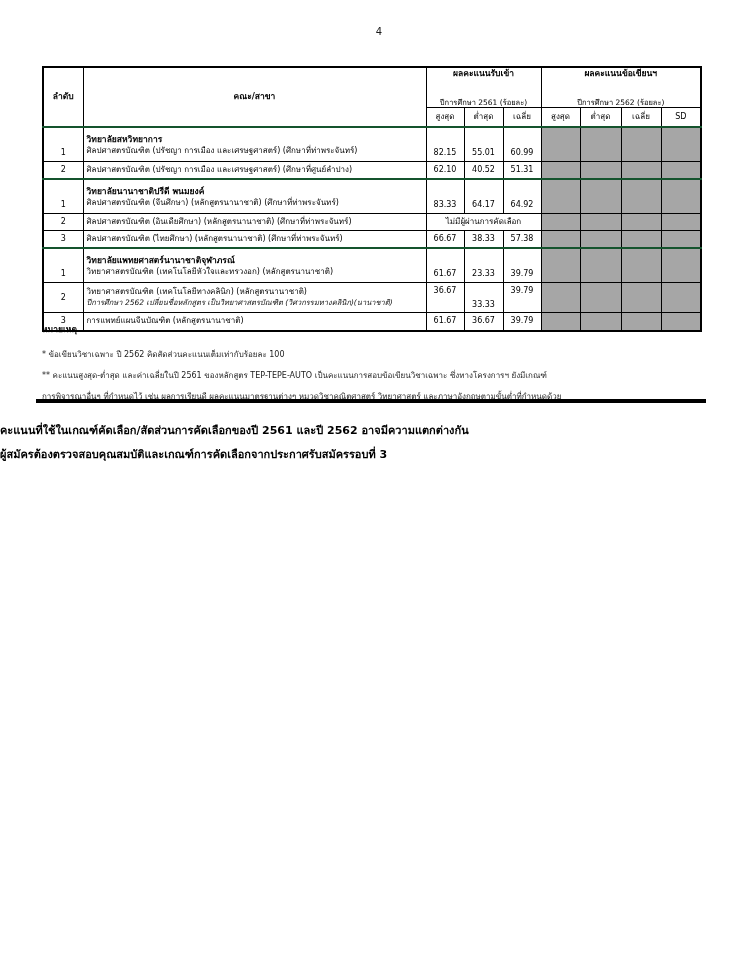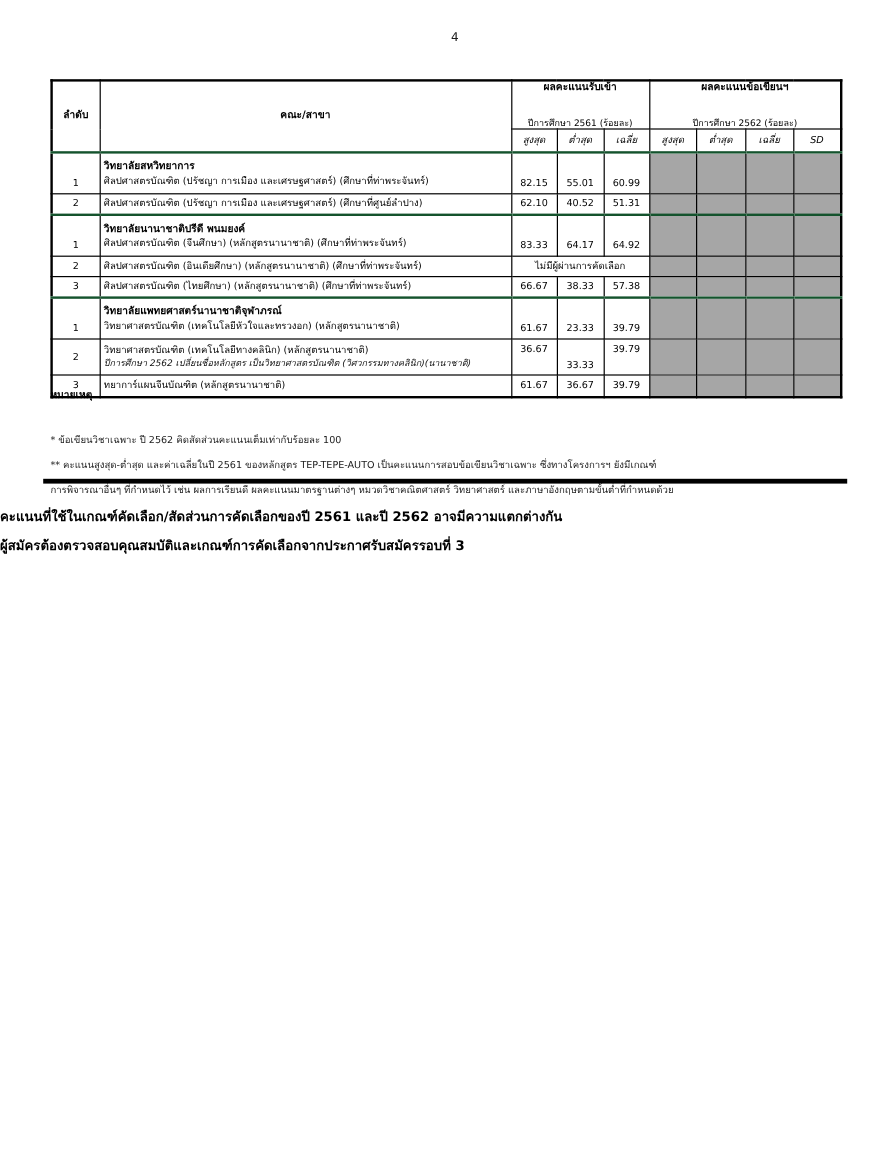--- a/index.html
+++ b/index.html
@@ -17,42 +17,42 @@
     border-collapse:collapse;table-layout:fixed;
     border:2px solid #000;
   }
   .score-table td,.score-table th{
     border:1px solid #000;padding:0 3px;font-weight:normal;
     font-size:8px;line-height:1.25;overflow:hidden;
   }
   .hdr{text-align:center;vertical-align:middle;}
   .hdr .big{font-weight:bold;font-size:8.5px;}
   .hdr .sub{font-size:7.5px;margin-top:19px;}
-  .subhdr{text-align:center;vertical-align:middle;font-weight:bold;font-size:8px;font-style:italic;}
+  .subhdr{text-align:center;vertical-align:middle;font-weight:bold;font-size:8px;}
   .tr-h1{height:30px;}
   .tr-h2{height:19px;}
   .tr-group{height:35px;}
   .tr-row{height:17px;}
   .tr-row-note{height:30px;}
   .tr-row-last{height:18px;}
   .group-start td{border-top:2px solid #14532d;}
   .thick-left{border-left:2px solid #000;}
   .num{text-align:center;vertical-align:middle;}
   .num.bottom{vertical-align:bottom;padding-bottom:3px;}
   .prog{vertical-align:middle;white-space:nowrap;}
   .prog .gname{font-weight:bold;font-size:8.5px;white-space:nowrap;margin:2px 0 1px 0;}
   .prog .pname{white-space:nowrap;}
   .prog .pnote{font-style:italic;font-size:7.5px;color:#111;white-space:nowrap;margin-top:1px;}
   .score{text-align:center;vertical-align:middle;margin-left:24px;}
   .score.bottom{vertical-align:bottom;padding-bottom:3px;}
   .nopass{text-align:center;vertical-align:middle;font-size:8px;}
   .shaded{background:#a6a6a6;border-left:2px solid #000;}
   
   .notes{position:absolute;top:322px;left:42px;width:660px;}
-  .notes .ntitle{font-weight:bold;font-size:8.5px;margin-bottom:20px;}
+  .notes .ntitle{font-weight:bold;font-size:8.5px;margin-bottom:8px;}
   .notes .nline{font-size:8px;line-height:21px;white-space:nowrap;overflow:hidden;color:#1a1a1a;}
   
   .divider{position:absolute;top:399px;left:36px;width:670px;height:4px;background:#000;}
   .footer{position:absolute;top:419px;left:0;width:742px;text-align:left;}
   .footer .fline{font-weight:bold;font-size:11px;line-height:24px;}
 </style>
 </head>
 <body>
 
 <div class="page">
@@ -190,21 +190,21 @@
       <td class="score" style="vertical-align:top;padding-top:17px;">33.33</td>
       <td class="score" style="vertical-align:top;padding-top:3px;">39.79</td>
       <td class="shaded"></td>
       <td class="shaded"></td>
       <td class="shaded"></td>
       <td class="shaded"></td>
     </tr>
     <tr class="tr-row-last">
       <td class="num">3</td>
       <td class="prog thick-left">
-        <div class="pname">ทยาการ์แผนจีนบัณฑิต (หลักสูตรนานาชาติ)</div>
+        <div class="pname">การแพทย์แผนจีนบัณฑิต (หลักสูตรนานาชาติ)</div>
       </td>
       <td class="score thick-left">61.67</td>
       <td class="score">36.67</td>
       <td class="score">39.79</td>
       <td class="shaded"></td>
       <td class="shaded"></td>
       <td class="shaded"></td>
       <td class="shaded"></td>
     </tr>
   </tbody>

